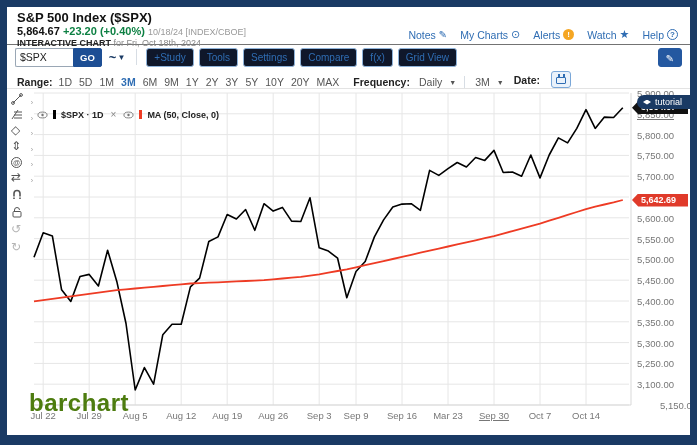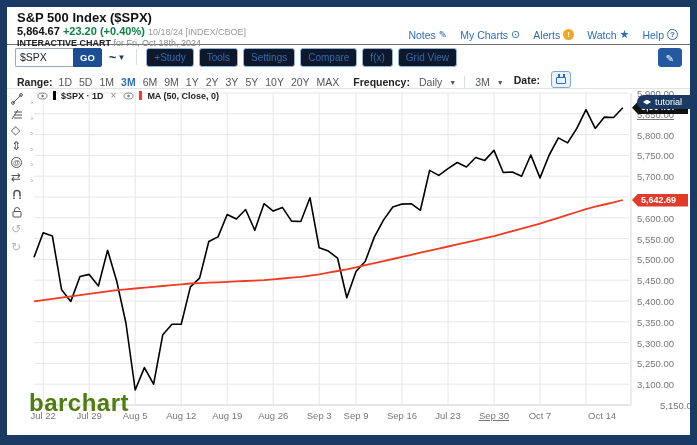--- a/index.html
+++ b/index.html
@@ -51,21 +51,21 @@
   #cal-btn{width:20px;height:17px;border:1px solid #7aa7d8;background:#eaf2fb;border-radius:3px;cursor:pointer;position:relative;}
   #cal-btn .cbody{position:absolute;left:4px;top:5px;width:10px;height:7px;border:1px solid #2f6db3;border-radius:1px;}
   #cal-btn .ct1,#cal-btn .ct2{position:absolute;top:2px;width:1.5px;height:3px;background:#2f6db3;}
   #cal-btn .ct1{left:6px;} #cal-btn .ct2{left:11px;}
 
   
   #chart{position:relative;height:346px;}
   #plot-svg{position:absolute;left:0;top:0;}
   .ylab{position:absolute;left:630px;font-size:9.5px;color:#777;white-space:nowrap;}
   .xlab{position:absolute;font-size:9.5px;color:#777;transform:translateX(-50%);white-space:nowrap;}
-  #legend{position:absolute;left:30px;top:1px;display:flex;align-items:center;gap:5px;font-size:9px;color:#333;}
+  #legend{position:absolute;left:30px;top:20px;display:flex;align-items:center;gap:5px;font-size:9px;color:#333;}
   .eye{width:11px;height:8px;}
   .sbar{display:inline-block;width:3px;height:9px;}
   .lg-txt{font-weight:bold;color:#222;}
   .lg-x{color:#888;font-size:10px;cursor:pointer;margin:0 2px;}
   #ltools{position:absolute;left:0;top:0;width:27px;height:260px;}
   .ltool{position:absolute;left:4px;width:20px;height:14px;color:#555;font-size:12px;line-height:13px;cursor:pointer;}
   .ltool .car{position:absolute;right:-2px;top:3px;font-size:7px;color:#999;}
   .ltool.dim{color:#b5b5b5;}
   .at-circ{display:inline-block;width:11px;height:11px;border:1px solid #555;border-radius:50%;font-size:7px;line-height:10px;text-align:center;color:#555;}
   #wmark{position:absolute;left:22px;top:300px;font-size:24px;font-weight:bold;color:#4d7c0f;letter-spacing:0.5px;}
@@ -275,24 +275,24 @@
     <div id="xaxis">
           <div class="xlab" style="left: 36.2px; top: 321px;">Jul 22</div>
           <div class="xlab" style="left: 82.2px; top: 321px;">Jul 29</div>
           <div class="xlab" style="left: 128.2px; top: 321px;">Aug 5</div>
           <div class="xlab" style="left: 174.2px; top: 321px;">Aug 12</div>
           <div class="xlab" style="left: 220.2px; top: 321px;">Aug 19</div>
           <div class="xlab" style="left: 266.2px; top: 321px;">Aug 26</div>
           <div class="xlab" style="left: 312.2px; top: 321px;">Sep 3</div>
           <div class="xlab" style="left: 349px; top: 321px;">Sep 9</div>
           <div class="xlab" style="left: 395px; top: 321px;">Sep 16</div>
-          <div class="xlab" style="left: 441px; top: 321px;">Jul 23</div>
+          <div class="xlab" style="left: 441px; top: 321px;">Mar 23</div>
           <div class="xlab" style="left: 487px; top: 321px; text-decoration: underline;">Sep 30</div>
           <div class="xlab" style="left: 533px; top: 321px;">Oct 7</div>
-          <div class="xlab" style="left: 579px; top: 321px; margin-left: 16px;">Oct 14</div>
+          <div class="xlab" style="left: 579px; top: 321px;">Oct 14</div>
         </div>
     <div id="px-badge" class="badge" style="left: 625px; top: 12.1973px;">5,864.67</div>
     <div id="ma-badge" class="badge" style="left: 625px; top: 104.541px;">5,642.69</div>
     <div id="wmark">barchart</div>
     <div id="tut">
       <span class="cap-ic"></span>
       <span>tutorial</span>
     </div>
   </div>
 

